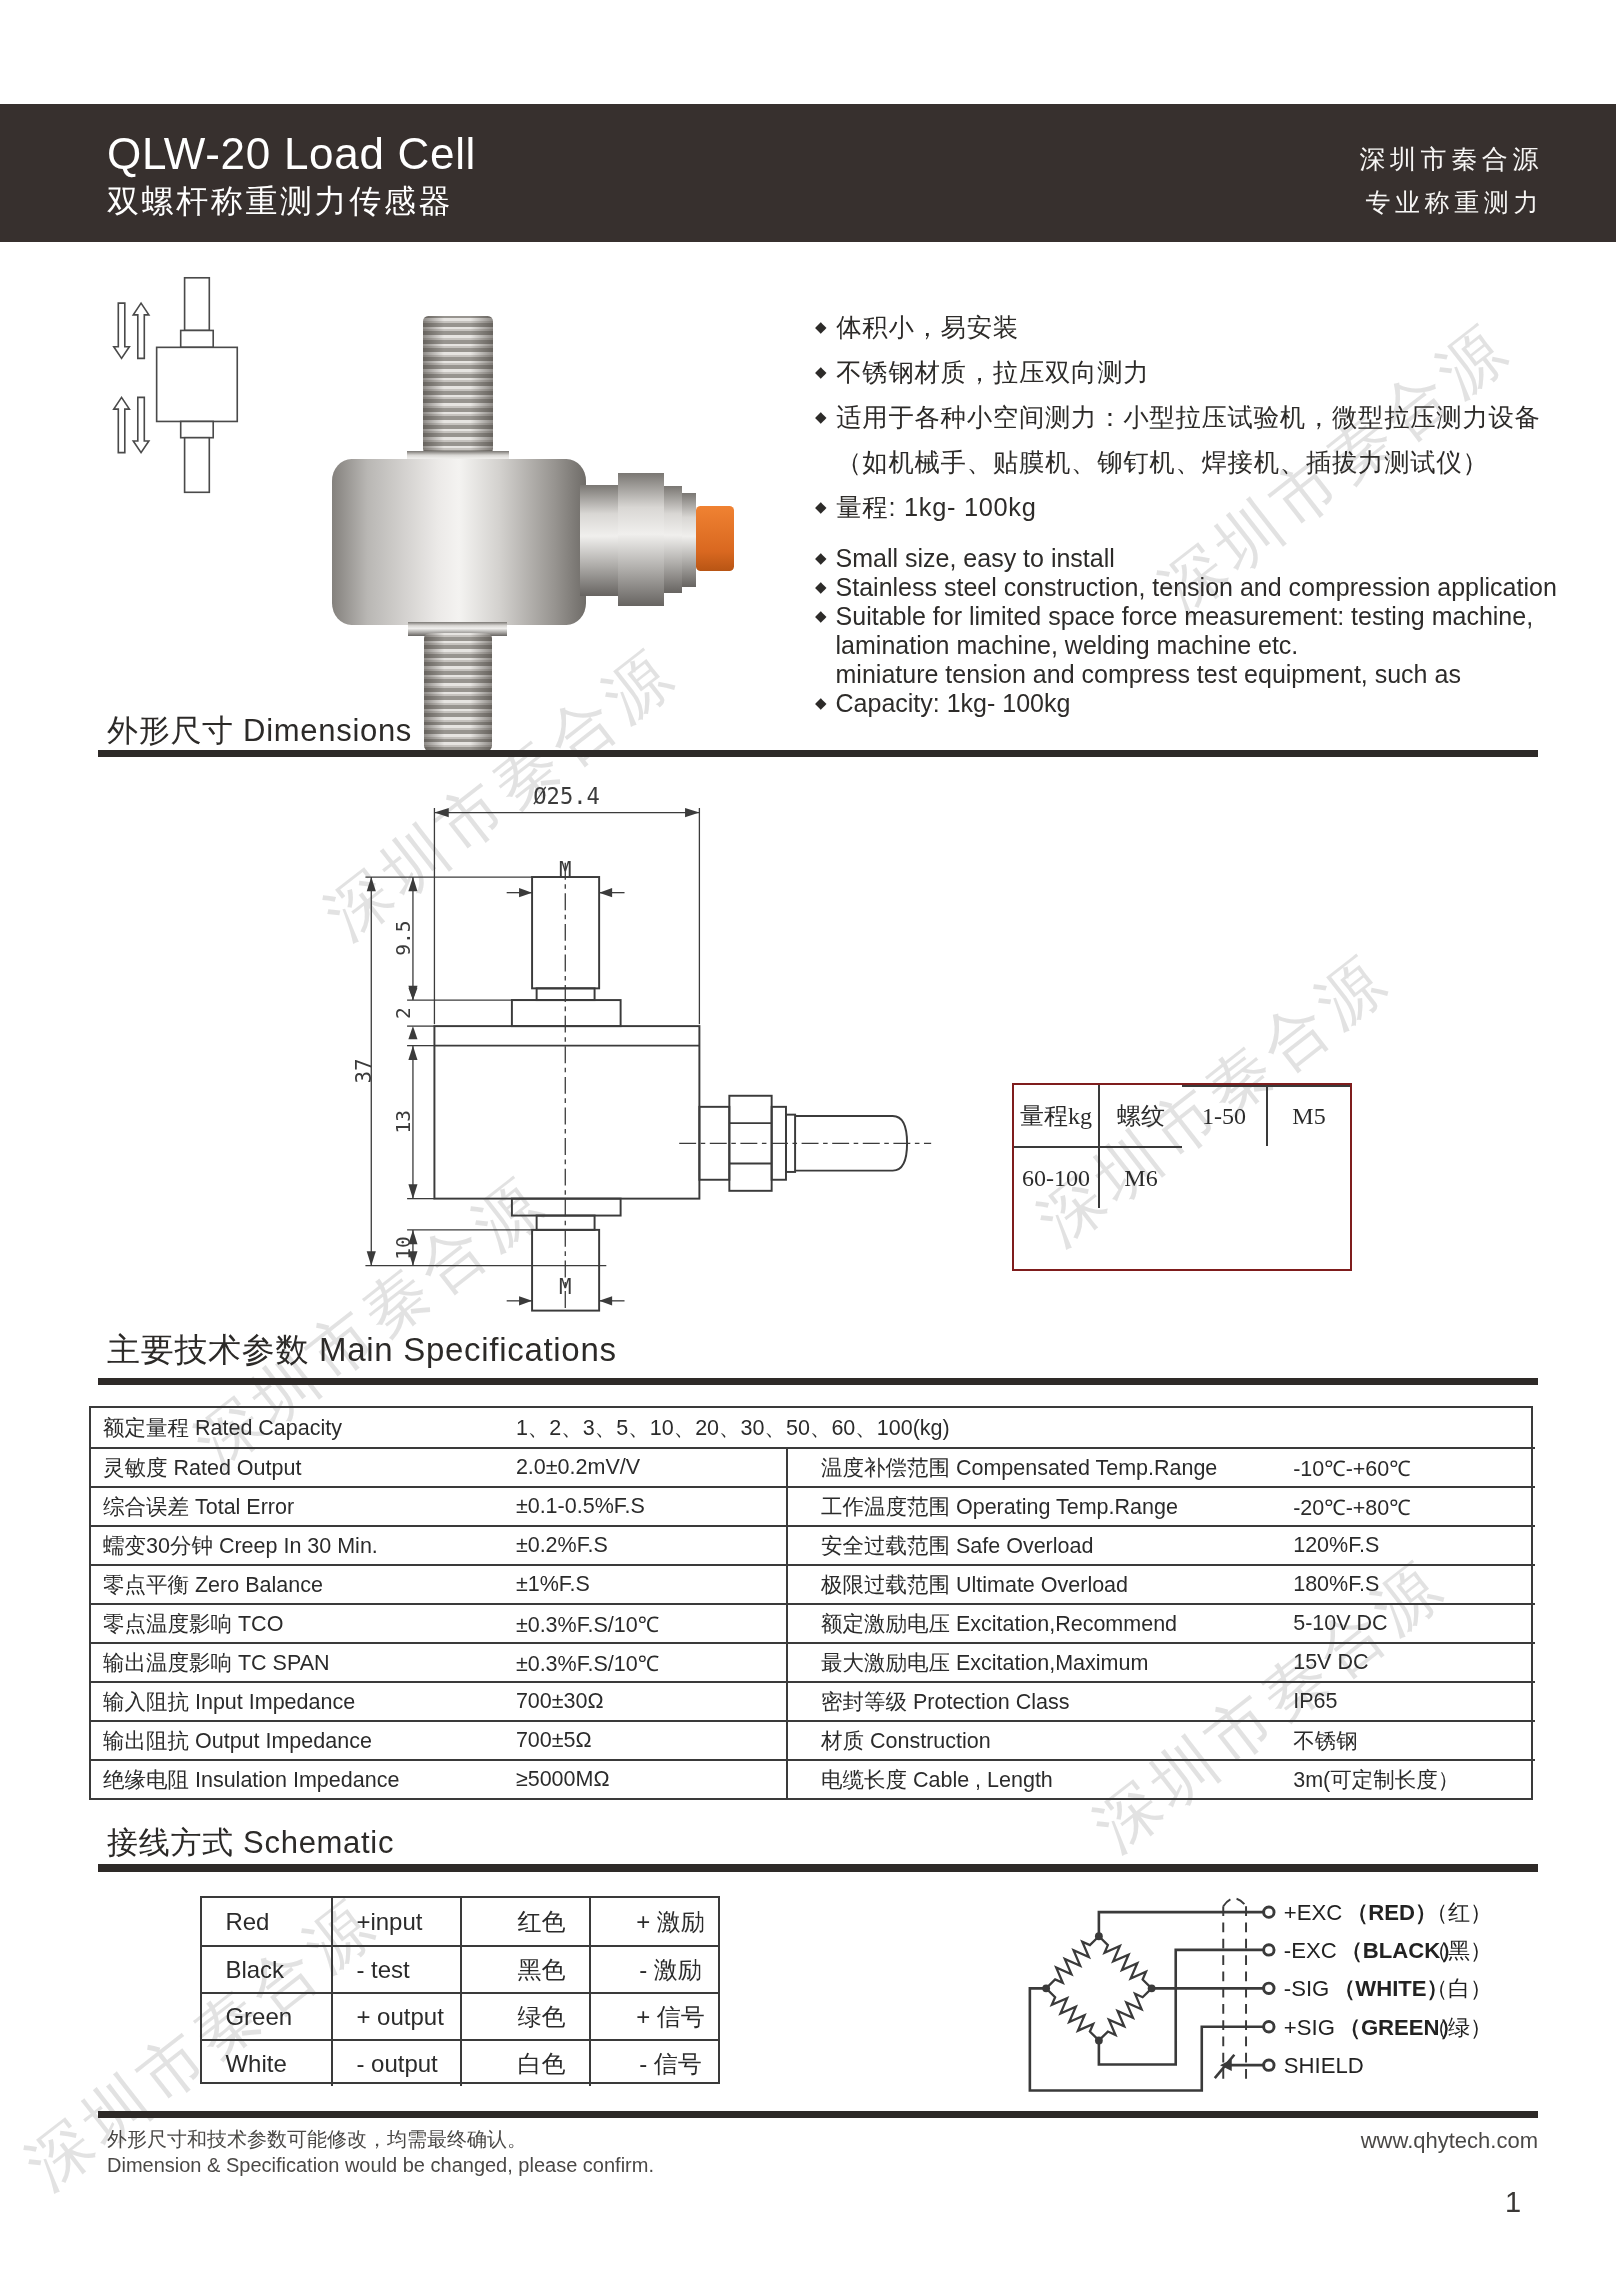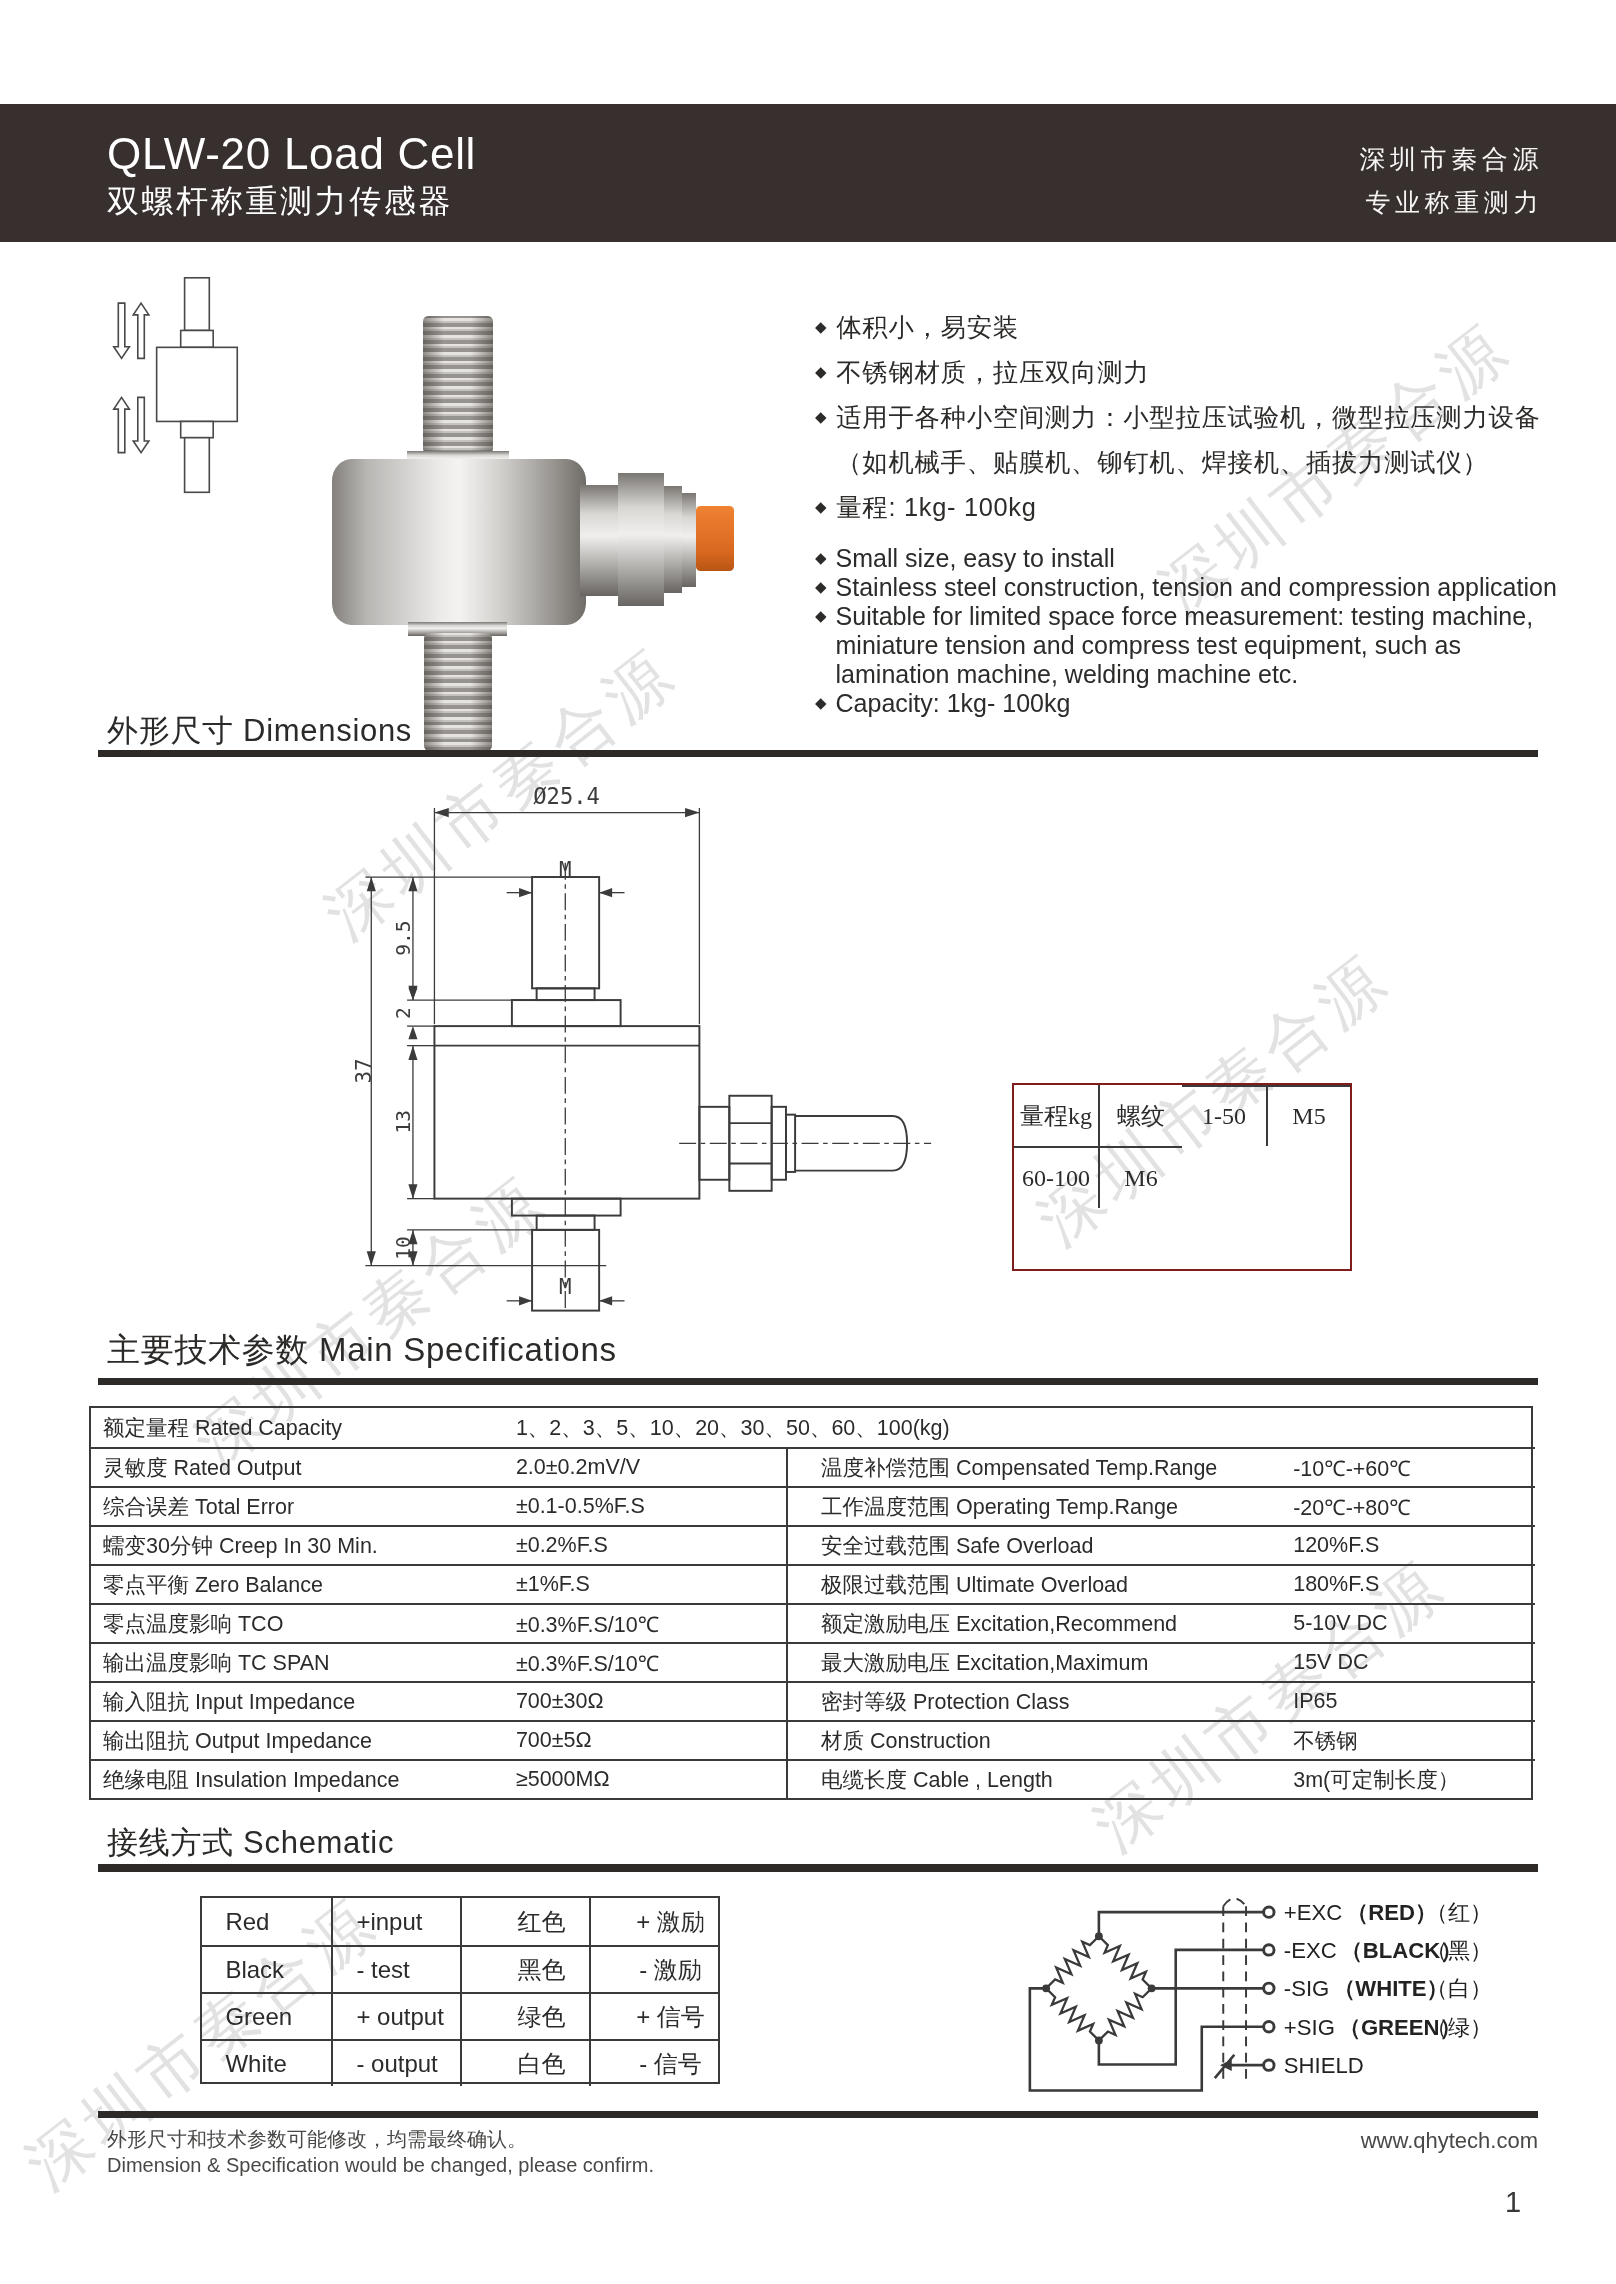--- a/index.html
+++ b/index.html
@@ -297,25 +297,25 @@
     <div class="feat en">
         <span class="fb">◆</span>
         <span>Stainless steel construction, tension and compression application</span>
       </div>
     <div class="feat en">
         <span class="fb">◆</span>
         <span>Suitable for limited space force measurement: testing machine,</span>
       </div>
     <div class="feat en">
         <span class="fb hide">◆</span>
+        <span>lamination machine, welding machine etc.</span>
+      </div>
+    <div class="feat en">
+        <span class="fb hide">◆</span>
         <span>miniature tension and compress test equipment, such as</span>
-      </div>
-    <div class="feat en">
-        <span class="fb hide">◆</span>
-        <span>lamination machine, welding machine etc.</span>
       </div>
     <div class="feat en">
         <span class="fb">◆</span>
         <span>Capacity: 1kg- 100kg</span>
       </div>
   </div>
 
   <div class="abs sec-title" style="left:107px;top:1822px;">接线方式 Schematic</div>
   <div class="abs rule" style="left:98px;top:1864px;width:1440px;height:7.8px;"></div>
 

